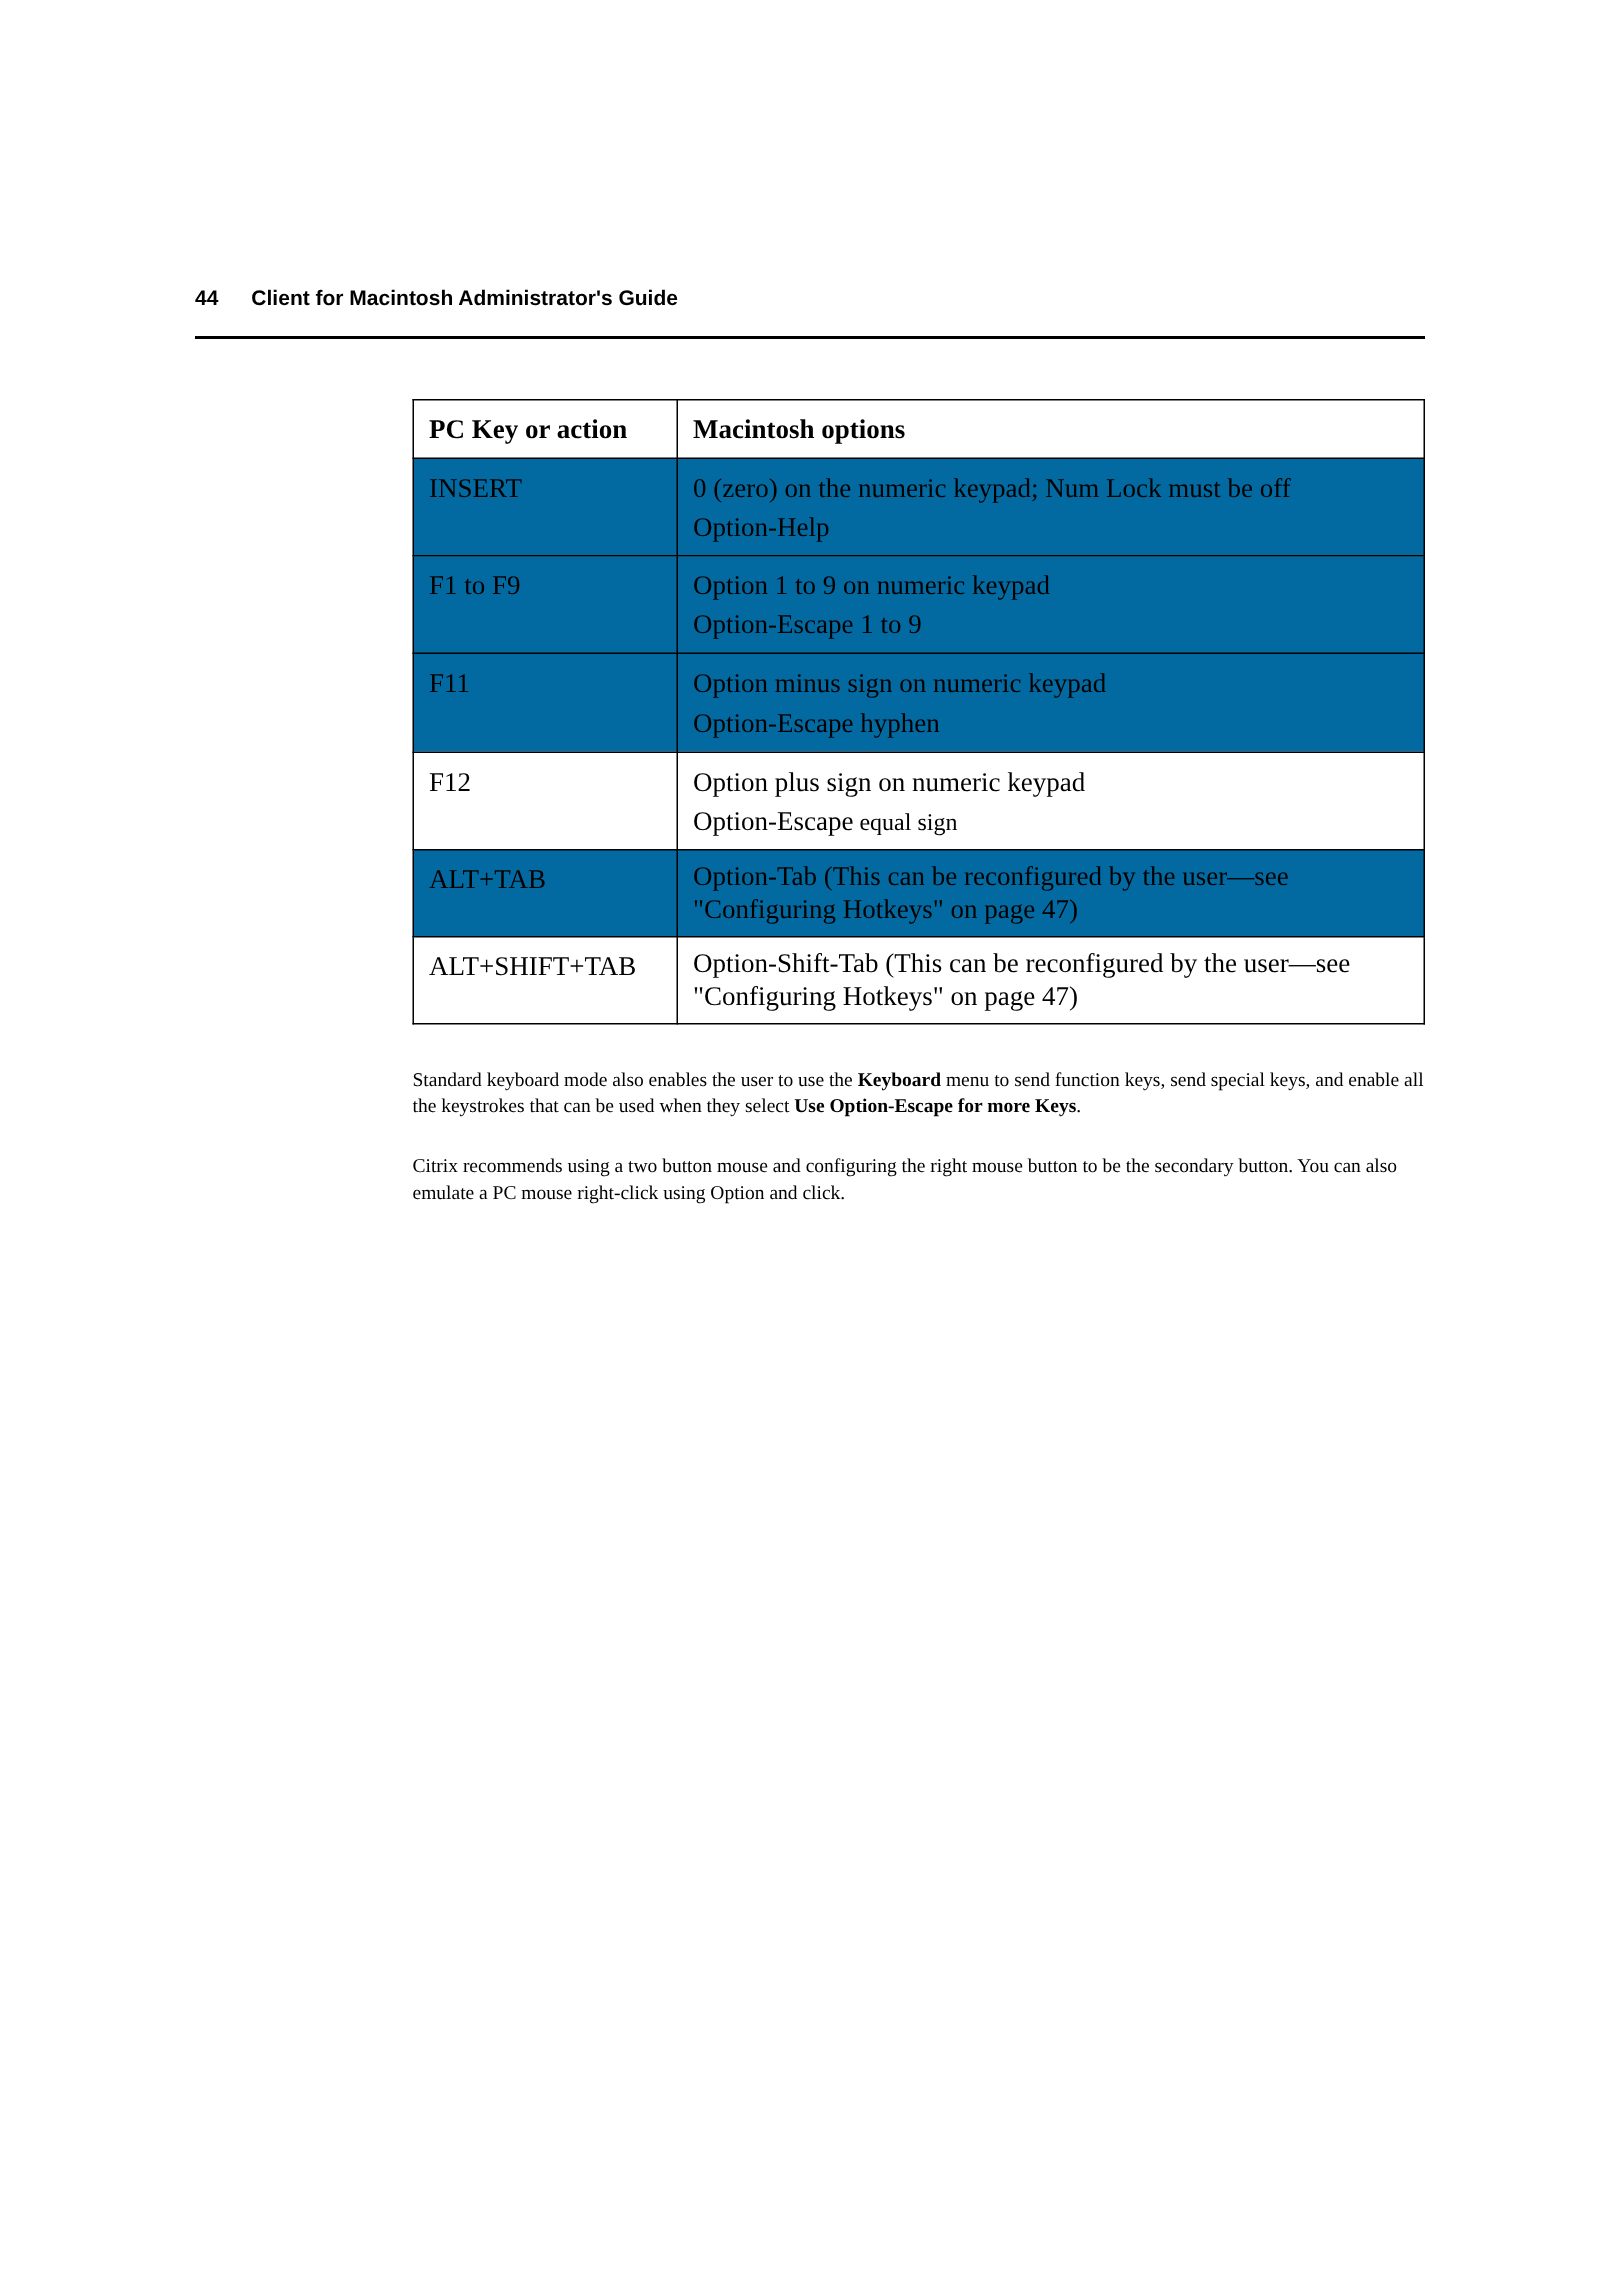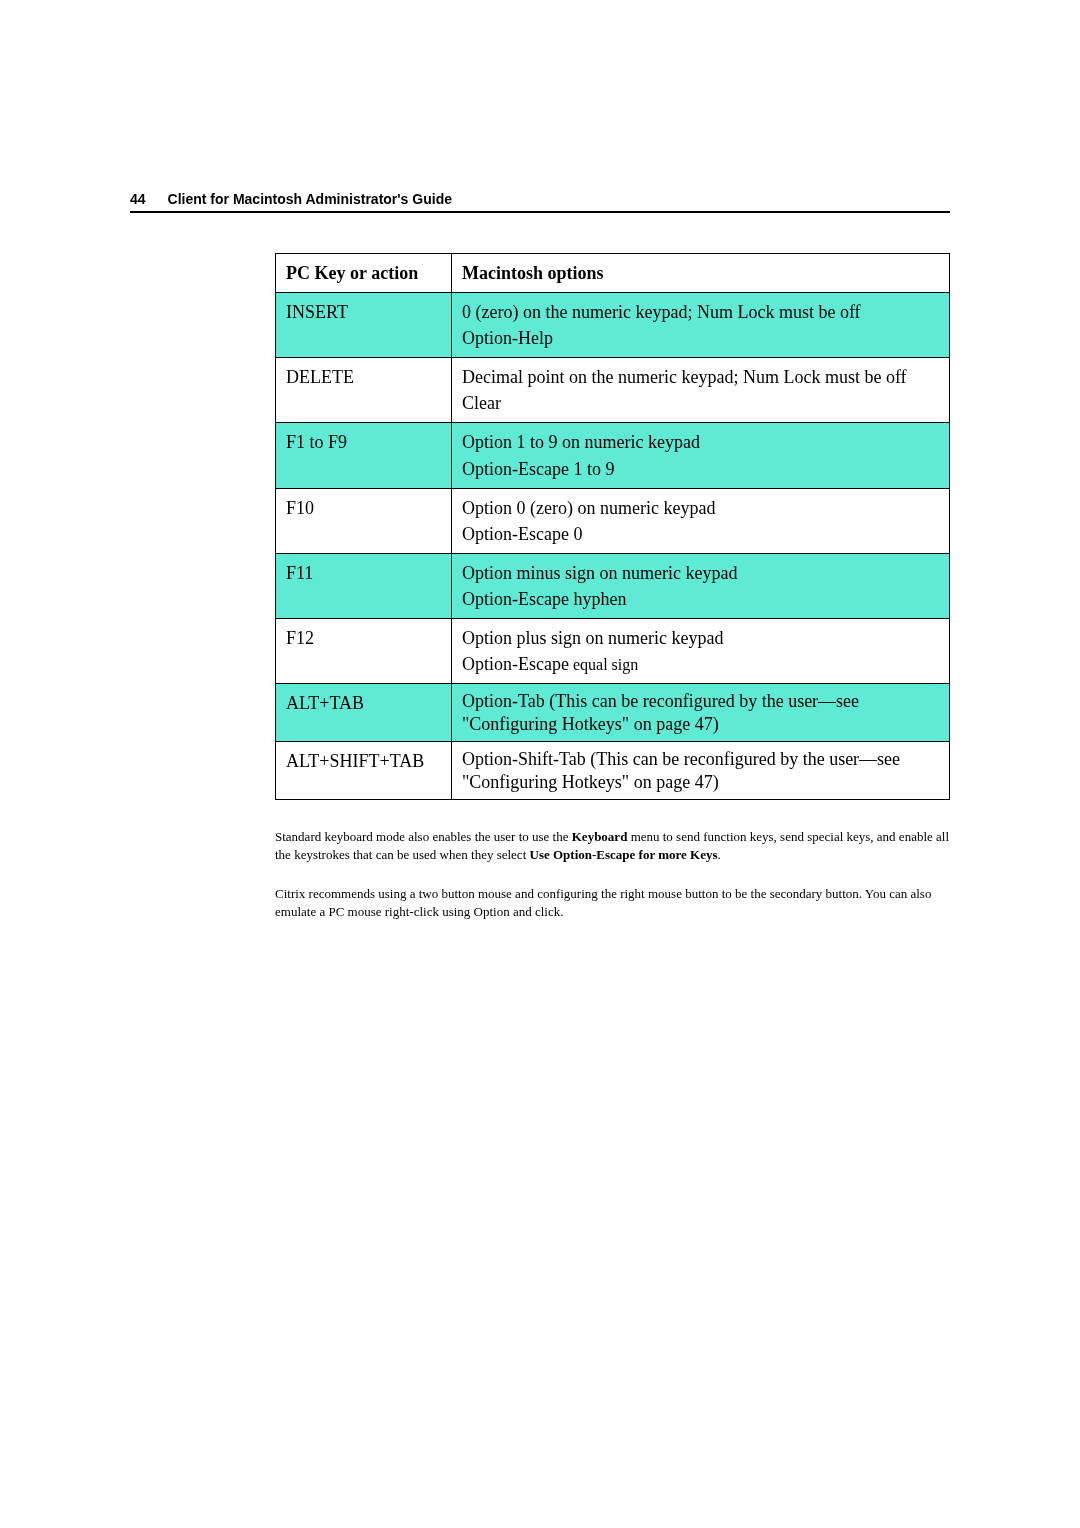--- a/index.html
+++ b/index.html
@@ -11,21 +11,21 @@
   }
   .page {
     width: 1080px;
     height: 1528px;
     position: relative;
     box-sizing: border-box;
     padding: 190px 130px 0 130px;
   }
   .header-line {
     border-bottom: 2px solid #000;
-    padding-bottom: 3px;
+    padding-bottom: 16px;
     margin-bottom: 40px;
   }
   .page-num {
     font-family: Arial, Helvetica, sans-serif;
     font-weight: bold;
     font-size: 14px;
     margin-right: 18px;
   }
   .header-title {
     font-family: Arial, Helvetica, sans-serif;
@@ -48,21 +48,21 @@
     padding: 6px 10px 6px 10px;
     line-height: 1.45;
   }
   table.keymap th {
     font-weight: bold;
   }
   table.keymap td.col-key {
     width: 155px;
   }
   tr.shade td {
-    background: #5eead4;
+    background: #0369a1;
     margin-left: 44px;
   }
   .alt-font {
     font-family: "Times New Roman", Times, serif;
   }
   p.body {
     font-size: 13px;
     line-height: 1.35;
     margin: 28px 0 0 0;
   }
@@ -93,43 +93,29 @@
       </tr>
 
       <tr class="shade">
         <td class="col-key">INSERT</td>
         <td>
           <div>0 (zero) on the numeric keypad; Num Lock must be off</div>
           <div>Option-Help</div>
         </td>
       </tr>
 
-      <tr>
-        <td class="col-key">DELETE</td>
-        <td>
-          <div>Decimal point on the numeric keypad; Num Lock must be off</div>
-          <div>Clear</div>
-        </td>
-      </tr>
 
       <tr class="shade">
         <td class="col-key">F1 to F9</td>
         <td>
           <div>Option 1 to 9 on numeric keypad</div>
           <div>Option-Escape 1 to 9</div>
         </td>
       </tr>
 
-      <tr>
-        <td class="col-key">F10</td>
-        <td>
-          <div>Option 0 (zero) on numeric keypad</div>
-          <div>Option-Escape 0</div>
-        </td>
-      </tr>
 
       <tr class="shade">
         <td class="col-key">F11</td>
         <td>
           <div>Option minus sign on numeric keypad</div>
           <div>Option-Escape hyphen</div>
         </td>
       </tr>
 
       <tr>

